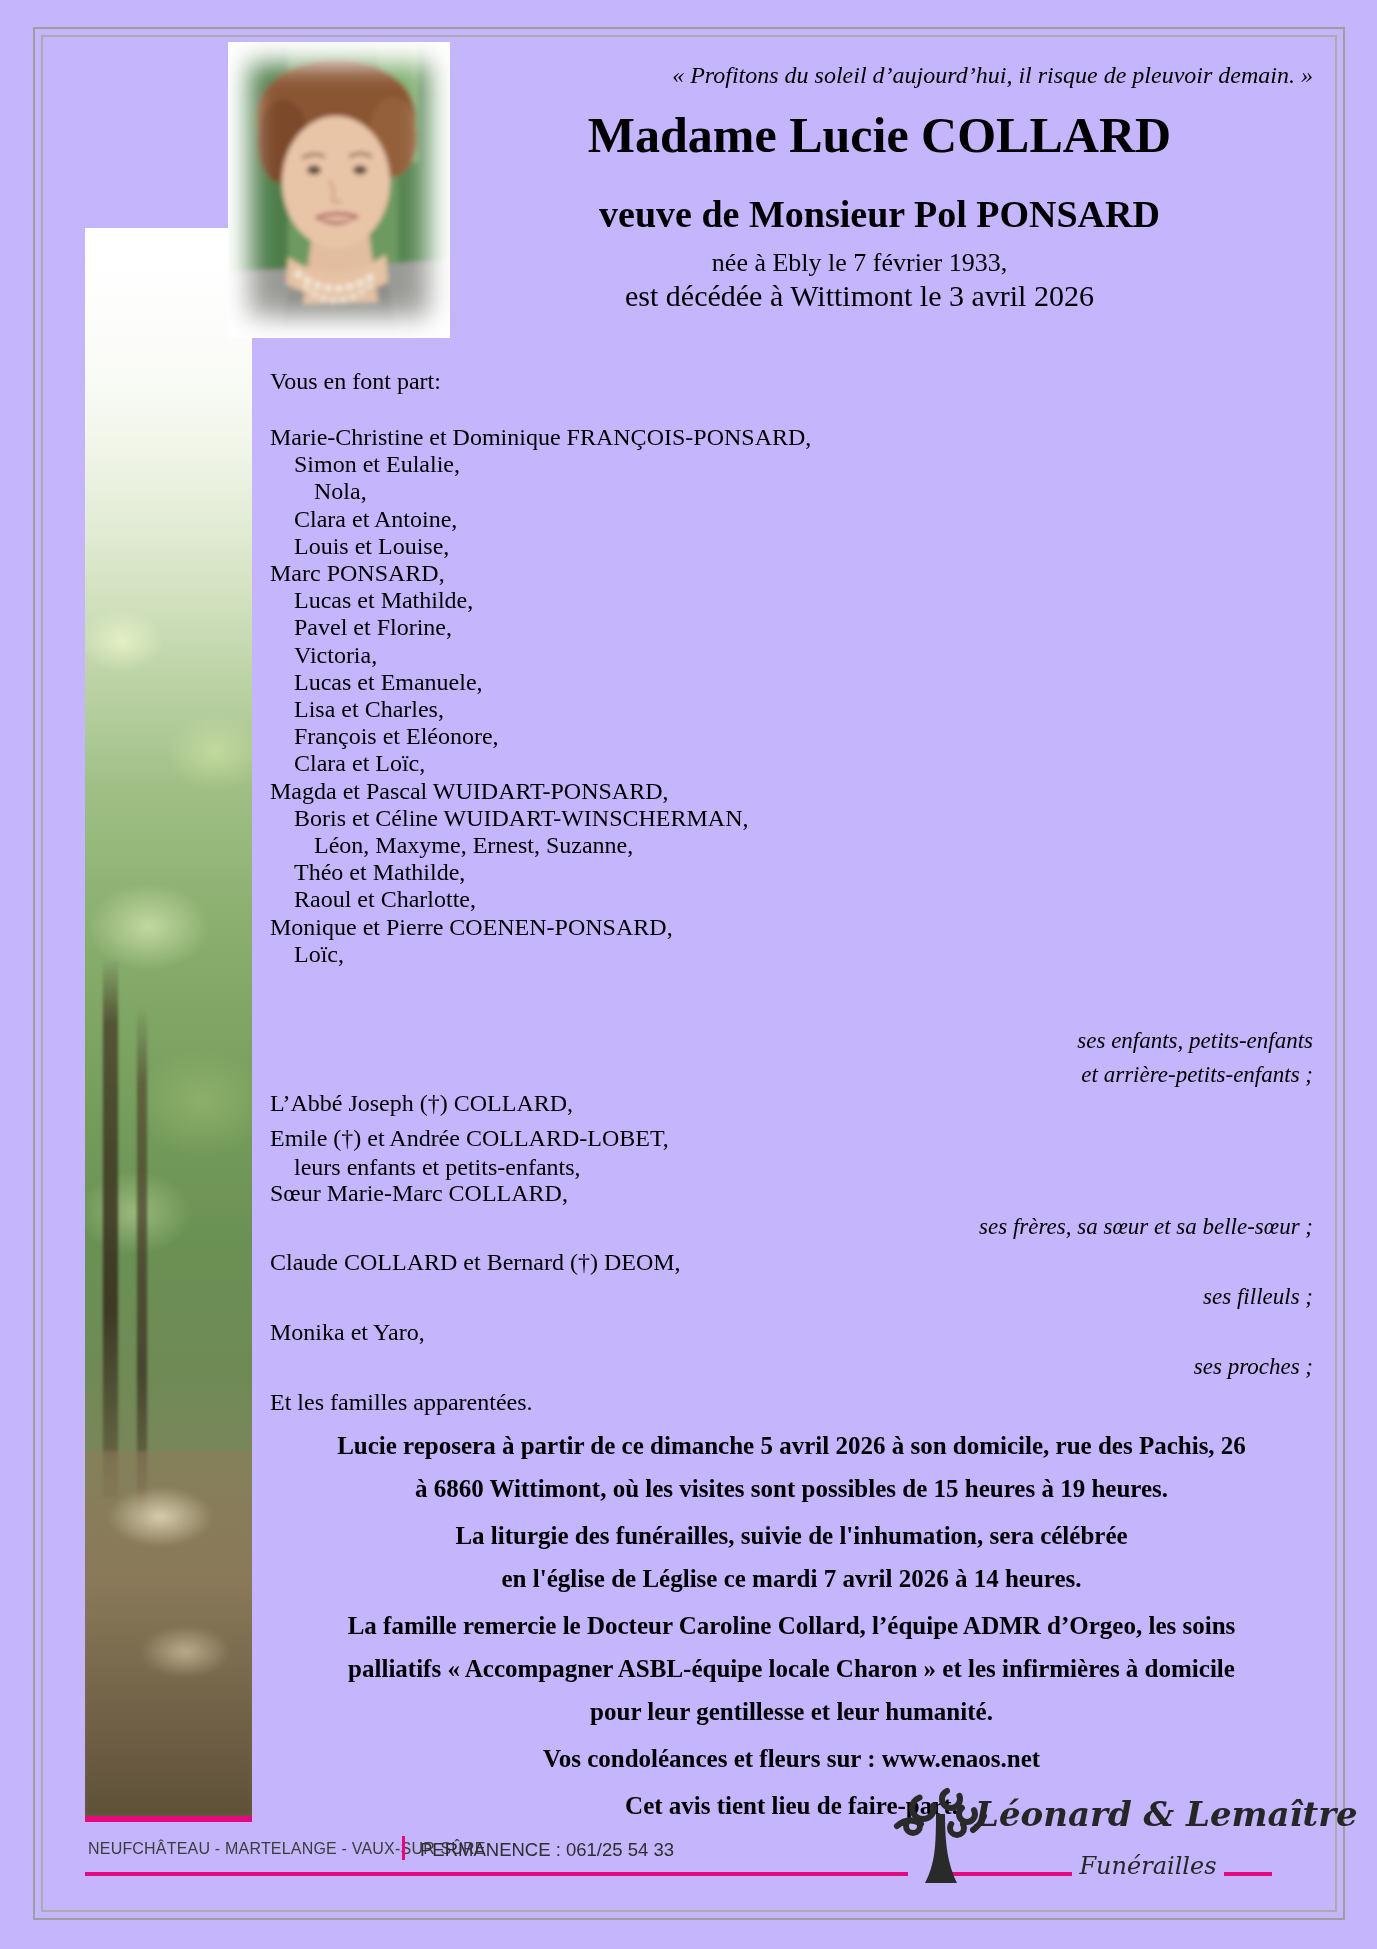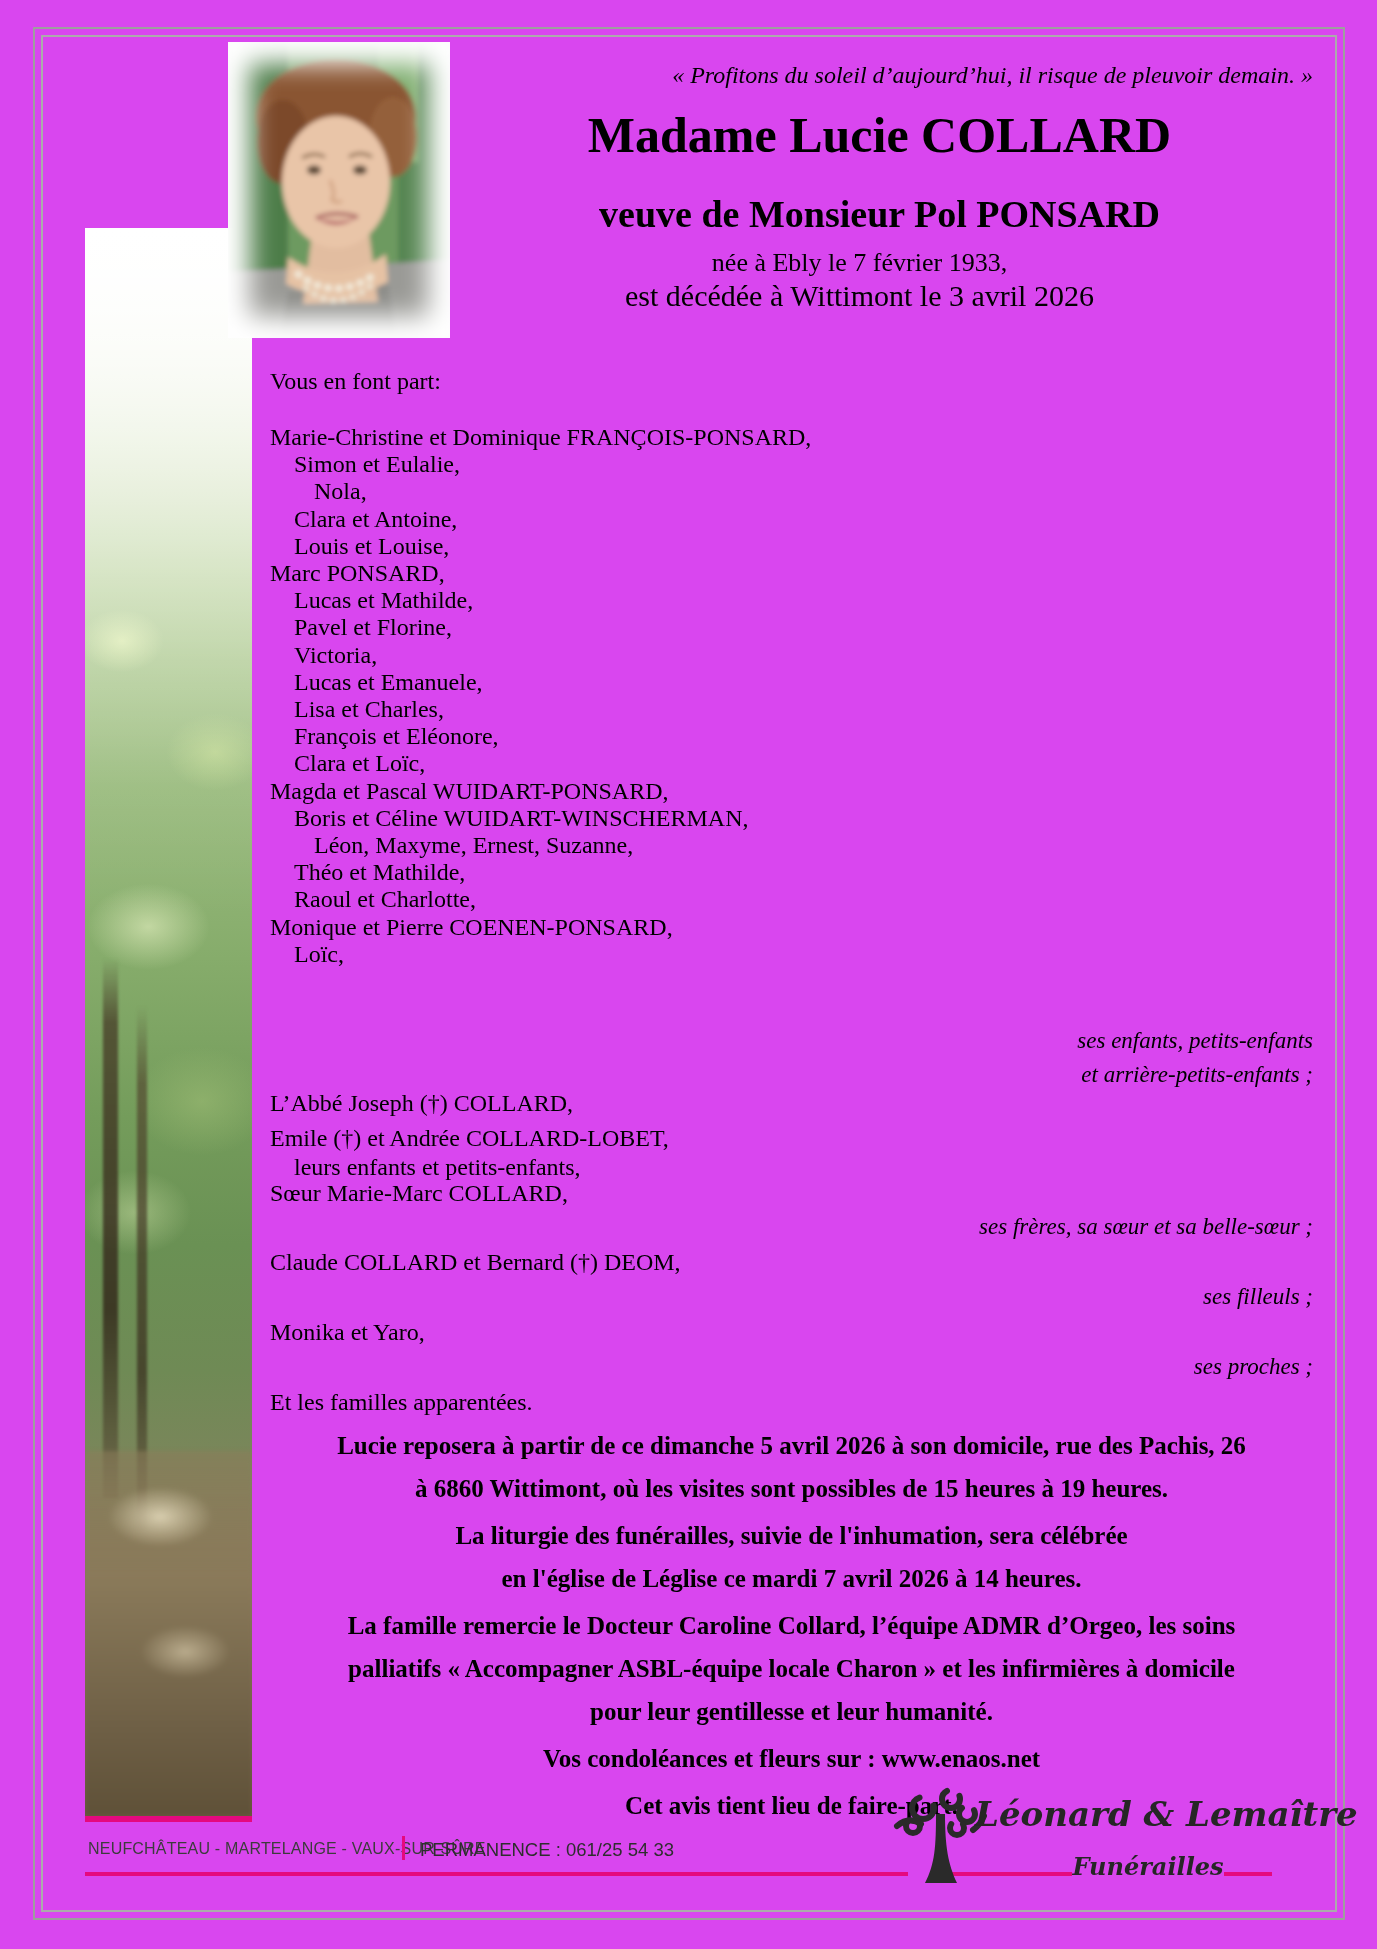--- a/index.html
+++ b/index.html
@@ -1,16 +1,16 @@
 <!DOCTYPE html>
 <html><head>
 <meta charset="utf-8">
 <style>
   html,body{margin:0;padding:0;background:#fff;}
-  #page{position:relative;width:1377px;height:1949px;background:#d946ef;overflow:hidden;
+  #page{position:relative;width:1377px;height:1949px;background:#c4b5fd;overflow:hidden;
         font-family:"Liberation Serif", serif;color:#000;}
 
   
   .frame-outer{position:absolute;left:33px;top:27px;width:1308px;height:1889px;border:2px solid #9e9e9e;}
   .frame-inner{position:absolute;left:41px;top:35px;width:1292px;height:1873px;border:2px solid #ababab;}
 
   
   .forest{position:absolute;left:85px;top:228px;width:167px;height:1588px;overflow:hidden;
     background:
       linear-gradient(to bottom,#ffffff 0px,rgba(255,255,255,.97) 45px,rgba(255,255,255,.85) 130px,
@@ -68,21 +68,21 @@
     font-size:16px;letter-spacing:.2px;color:#3c3c3c;white-space:nowrap;}
   .footer-sep{position:absolute;left:402px;top:1836px;width:3px;height:24px;}
   .footer-permanence{position:absolute;left:420px;top:1839px;font-family:"Liberation Sans",sans-serif;
     font-size:18.5px;color:#2e2e2e;white-space:nowrap;}
   .pinkline{position:absolute;top:1872px;height:4px;}
   .seg1{left:85px;width:823px;} .seg2{left:952px;width:120px;} .seg3{left:1224px;width:48px;}
   .brand-name{position:absolute;left:975px;top:1794px;width:330px;text-align:center;
     font-family:"DejaVu Serif",serif;font-style:italic;font-weight:bold;font-size:34px;
     color:#262626;white-space:nowrap;}
   .brand-sub{position:absolute;left:1072px;top:1852px;width:152px;text-align:center;
-    font-family:"DejaVu Serif",serif;font-style:italic;font-weight:bold;font-size:24px;color:#262626;}
+    font-family:"DejaVu Serif",serif;font-style:italic;font-weight:normal;font-size:24px;color:#262626;}
   .tree{position:absolute;left:893px;top:1784px;width:94px;height:104px;}
 </style>
 </head>
 <body>
 
 <div id="page">
 
   <div class="frame-outer"></div>
   <div class="frame-inner"></div>
 

